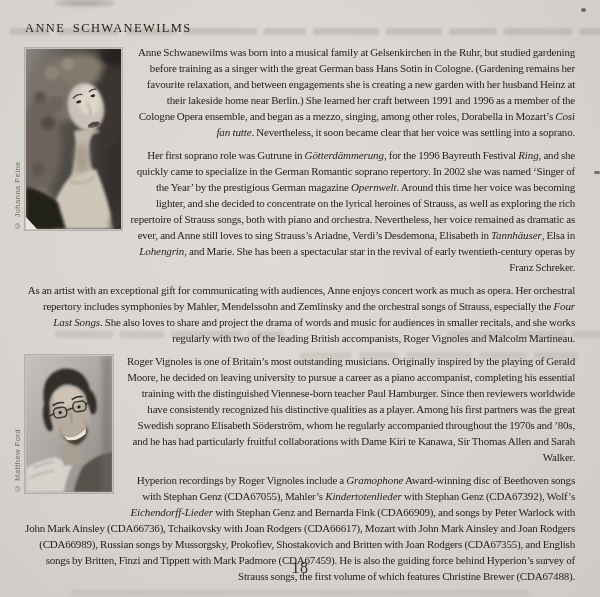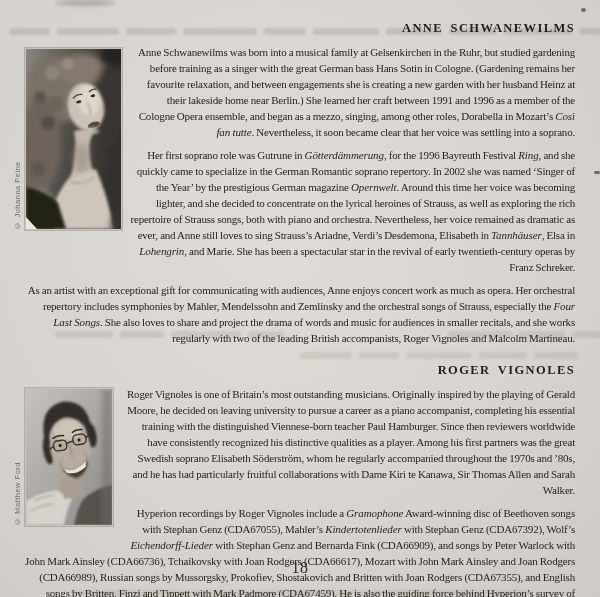--- a/index.html
+++ b/index.html
@@ -11,21 +11,21 @@
     color:#29231c;
     overflow:hidden;
   }
   .content{
     position:relative;z-index:2;
     padding:21px 25px 0 25px;
   }
   h1.artist-heading{
     margin:0 0 9px 0;
     font-size:12.5px;line-height:14px;
-    font-weight:bold;text-align:right;
+    font-weight:normal;text-align:left;
     letter-spacing:1.4px;word-spacing:3px;
     color:#241e17;
   }
   h1.artist-heading.second{margin-top:10px;}
   p.bio{
     margin:0 0 7px 0;
     font-size:11px;line-height:16px;
     letter-spacing:-0.2px;word-spacing:-0.3px;
     text-align:right;
   }
@@ -173,21 +173,20 @@
           </svg>
         </div>
       </div>
 
       <p class="bio">Anne Schwanewilms was born into a musical family at Gelsenkirchen in the Ruhr, but studied gardening before training as a singer with the great German bass Hans Sotin in Cologne. (Gardening remains her favourite relaxation, and between engagements she is creating a new garden with her husband Heinz at their lakeside home near Berlin.) She learned her craft between 1991 and 1996 as a member of the Cologne Opera ensemble, and began as a mezzo, singing, among other roles, Dorabella in Mozart’s <i>Così fan tutte</i>. Nevertheless, it soon became clear that her voice was settling into a soprano.</p>
       <p class="bio">Her first soprano role was Gutrune in <i>Götterdämmerung</i>, for the 1996 Bayreuth Festival <i>Ring</i>, and she quickly came to specialize in the German Romantic soprano repertory. In 2002 she was named ‘Singer of the Year’ by the prestigious German magazine <i>Opernwelt</i>. Around this time her voice was becoming lighter, and she decided to concentrate on the lyrical heroines of Strauss, as well as exploring the rich repertoire of Strauss songs, both with piano and orchestra. Nevertheless, her voice remained as dramatic as ever, and Anne still loves to sing Strauss’s Ariadne, Verdi’s Desdemona, Elisabeth in <i>Tannhäuser</i>, Elsa in <i>Lohengrin</i>, and Marie. She has been a spectacular star in the revival of early twentieth-century operas by Franz Schreker.</p>
       <p class="bio">As an artist with an exceptional gift for communicating with audiences, Anne enjoys concert work as much as opera. Her orchestral repertory includes symphonies by Mahler, Mendelssohn and Zemlinsky and the orchestral songs of Strauss, especially the <i>Four Last Songs</i>. She also loves to share and project the drama of words and music for audiences in smaller recitals, and she works regularly with two of the leading British accompanists, Roger Vignoles and Malcolm Martineau.</p>
     </section>
 
     <section class="clearfix">
-      <h1 class="artist-heading second">ROGER VIGNOLES</h1>
 
       <div class="photo-block roger">
         <span class="photo-credit">© Matthew Ford</span>
         <div class="photo-frame">
           <svg width="86" height="136" viewBox="0 0 86 136" xmlns="http://www.w3.org/2000/svg" role="img">
             <defs>
               <linearGradient id="rbg" x1="0" y1="0" x2="1" y2="1">
                 <stop offset="0" stop-color="#c6c3bd"></stop>
                   <stop offset="0.55" stop-color="#a8a5a0"></stop>
                   <stop offset="1" stop-color="#8b8883"></stop>

